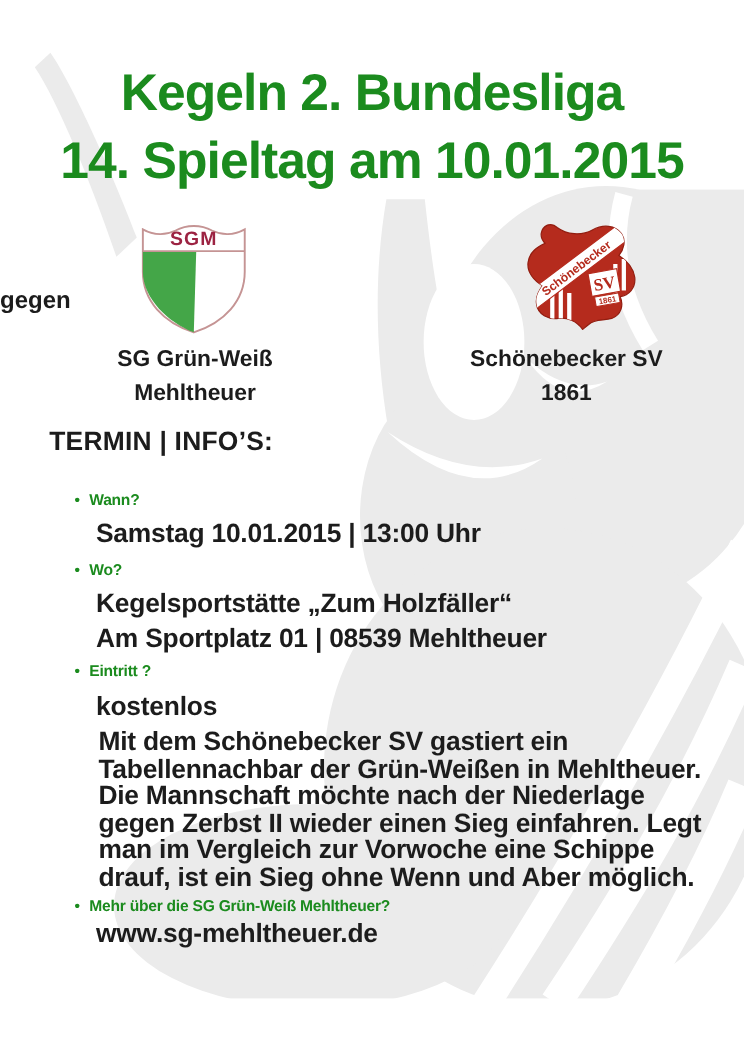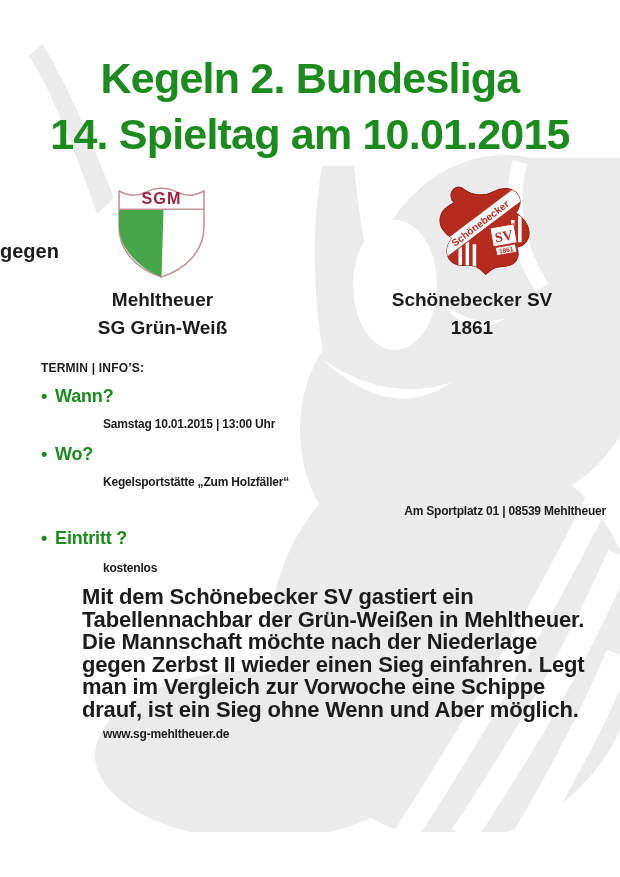--- a/index.html
+++ b/index.html
@@ -19,26 +19,26 @@
          color:#1b8b1e;font-size:43px;line-height:56px;letter-spacing:-0.8px;}
 
   .logo-home{position:absolute;left:114px;top:184px;}
   .logo-away{position:absolute;left:436px;top:183px;}
   .versus{position:absolute;top:240px;left:0;width:594px;text-align:left;font-size:20px;}
   .team-name{position:absolute;top:286px;text-align:center;font-size:19px;line-height:28px;}
   .team-name.home{left:30px;width:265px;}
   .team-name.away{left:357px;width:230px;}
 
   .info{position:absolute;left:41px;top:358px;width:565px;}
-  .info-heading{font-size:12px;line-height:20px;margin-bottom:8px;letter-spacing:0.2px;}
-  .lbl{font-size:18px;line-height:20px;color:#1b8b1e;letter-spacing:-0.2px;}
+  .info-heading{font-size:22px;line-height:20px;margin-bottom:29px;letter-spacing:0.2px;}
+  .lbl{margin-left:21px;font-size:13px;line-height:20px;color:#1b8b1e;letter-spacing:-0.2px;}
   .lbl .dot{margin-right:8px;}
-  .det{margin-left:62px;font-size:12px;line-height:20px;letter-spacing:-0.2px;}
+  .det{margin-left:39px;font-size:22px;line-height:20px;letter-spacing:-0.2px;}
   .para{margin-left:41px;width:512px;font-size:22px;line-height:22.5px;letter-spacing:-0.2px;} .mb10{margin-bottom:10px;} .mb9{margin-bottom:9px;}
-  .mb8{margin-bottom:8px;} .mb7{margin-bottom:7px;text-align:right;} .mb6{margin-bottom:6px;}
+  .mb8{margin-bottom:8px;} .mb7{margin-bottom:7px;} .mb6{margin-bottom:6px;}
   .mb3{margin-bottom:3px;}
 </style>
 </head>
 <body>
 
 <div class="page">
 
   <svg class="watermark" width="620" height="877" viewBox="0 0 620 877">
     <g fill="#ebebeb">
       <path d="M42,44 C58,66 92,140 114,198 L97,214 C76,152 48,84 29,56 Z"></path>
@@ -111,22 +111,22 @@
           <text x="67" y="57" text-anchor="middle" font-size="14" font-weight="bold" font-family="Liberation Serif, serif" fill="#b52b1d">SV</text>
           <rect x="57" y="62" width="20" height="8" fill="#ffffff" stroke="#b52b1d" stroke-width="0.8"></rect>
           <text x="67" y="68.5" text-anchor="middle" font-size="6.5" font-weight="bold" font-family="Liberation Sans, sans-serif" fill="#b52b1d">1861</text>
         </g>
       </g>
     </svg>
 
     <div class="versus">gegen</div>
 
     <div class="team-name home">
+      <div>SG Grün-Weiß</div>
       <div>Mehltheuer</div>
-      <div>SG Grün-Weiß</div>
     </div>
     <div class="team-name away">
       <div>Schönebecker SV</div>
       <div>1861</div>
     </div>
 
     <div class="info">
       <div class="info-heading">TERMIN | INFO’S:</div>
 
       <div class="lbl mb8">
@@ -140,17 +140,20 @@
       <div class="det mb9">Kegelsportstätte „Zum Holzfäller“</div>
       <div class="det mb7">Am Sportplatz 01 | 08539 Mehltheuer</div>
 
       <div class="lbl mb10">
         <span class="dot">•</span><span>Eintritt ?</span>
       </div>
       <div class="det mb8">kostenlos</div>
 
       <div class="para mb3">Mit dem Schönebecker SV gastiert ein Tabellennachbar der Grün-Weißen in Mehltheuer. Die Mannschaft möchte nach der Niederlage gegen Zerbst II wieder einen Sieg einfahren. Legt man im Vergleich zur Vorwoche eine Schippe drauf, ist ein Sieg ohne Wenn und Aber möglich.</div>
 
+      <div class="lbl mb3">
+        <span class="dot">•</span><span>Mehr über die SG Grün-Weiß Mehltheuer?</span>
+      </div>
       <div class="det">www.sg-mehltheuer.de</div>
     </div>
 
   </div>
 </div>
 
 </body></html>

